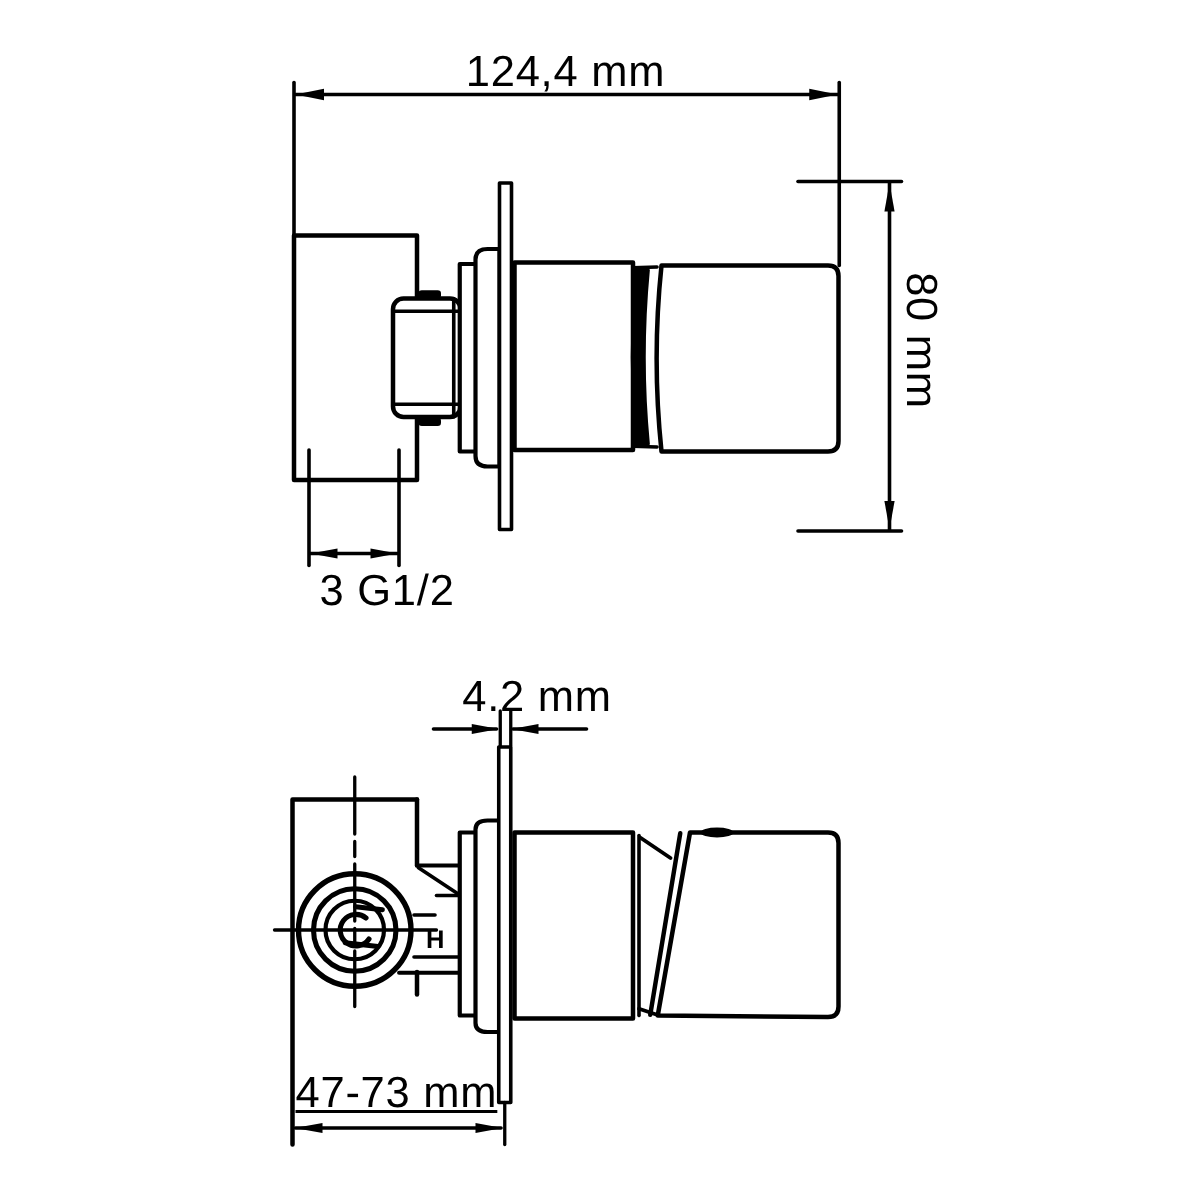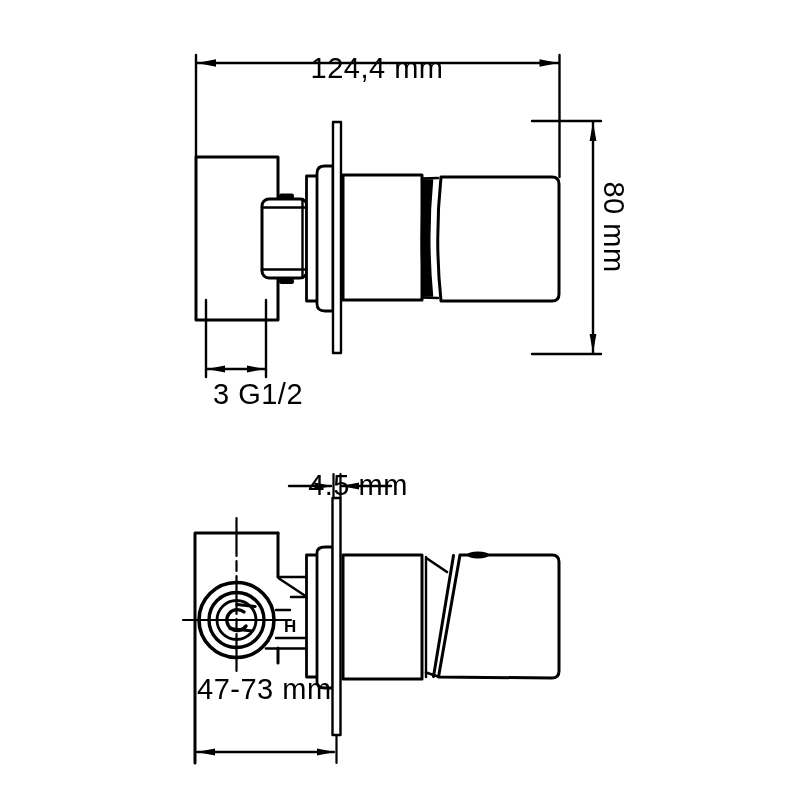--- a/index.html
+++ b/index.html
@@ -23,21 +23,21 @@
     top: 0;
   }
   .dim-label {
     position: absolute;
     color: #000000;
     font-size: 29px;
     letter-spacing: 0.5px;
     white-space: nowrap;
     line-height: 1;
   }
-  .dim-label.centered { transform: translateX(-50%); margin-top: 20px; }
+  .dim-label.centered { transform: translateX(-50%); }
   .dim-label.rotated {
     transform: translate(-50%, -50%) rotate(90deg);
     transform-origin: center center;
   }
   .h-mark {
     position: absolute;
     color: #000000;
     font-size: 17px;
     font-weight: 700;
     line-height: 1;
@@ -162,19 +162,19 @@
       </g>
     </g>
   </svg>
 
   <div class="dim-label centered" style="left:377px; top:34px;">124,4 mm</div>
 
   <div class="dim-label rotated" style="left:613px; top:227px;">80 mm</div>
 
   <div class="dim-label" style="left:177px; top:380px;margin-left:36px;">3 G1/2</div>
 
-  <div class="dim-label centered" style="left:358px; top:451px;">4.5 mm</div>
+  <div class="dim-label centered" style="left:358px; top:451px;">4.2 mm</div>
 
-  <div class="dim-label" style="left:197px; top:675px;">47-73 mm</div>
+  <div class="dim-label" style="left:197px; top:715px;text-decoration:underline;">47-73 mm</div>
 
   <div class="h-mark" style="left:284px; top:618px;">H</div>
 
 </div>
 
 </body></html>

